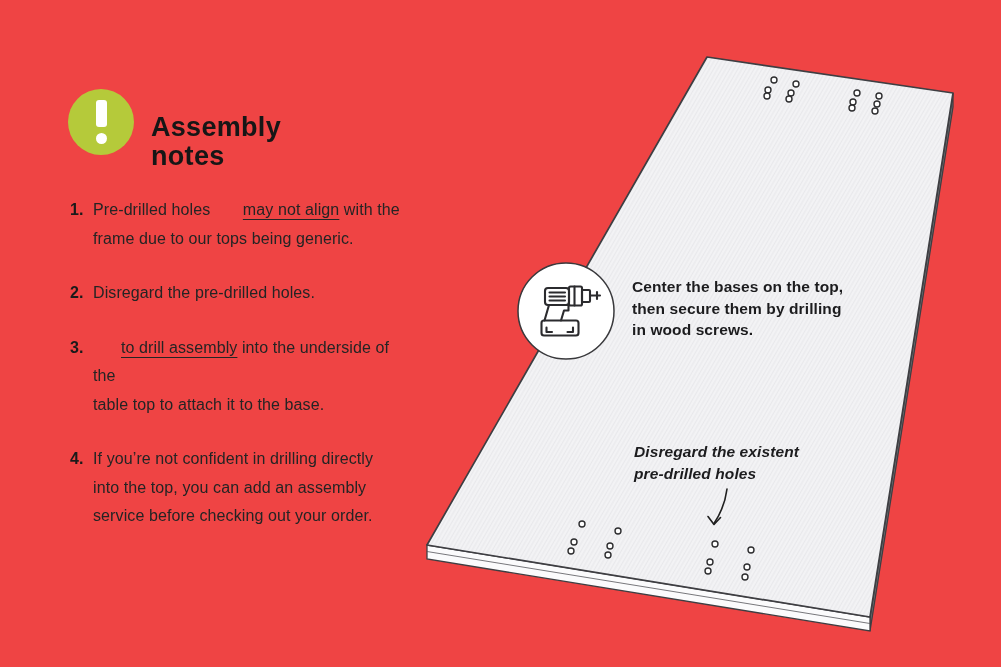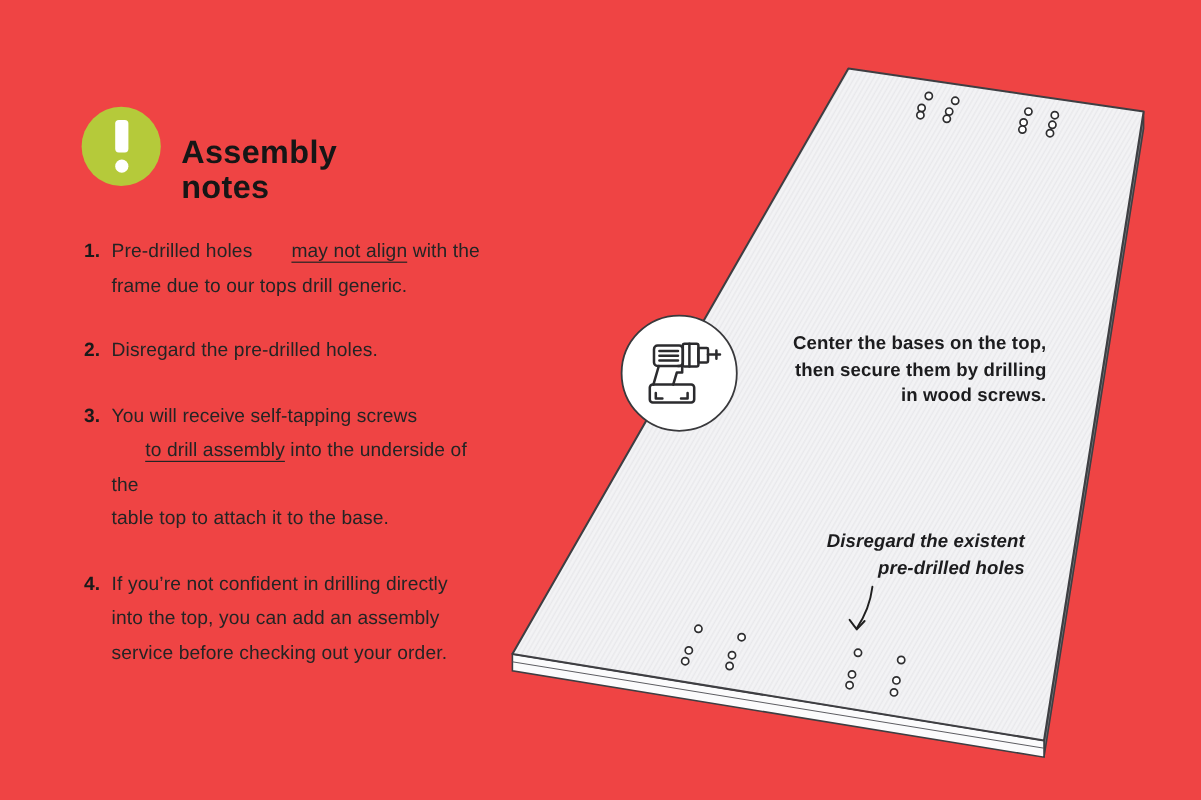--- a/index.html
+++ b/index.html
@@ -25,21 +25,21 @@
   .notes{position:absolute;left:70px;top:196px;width:336px;margin:0;padding:0;list-style:none;}
   .note{display:grid;grid-template-columns:23px 1fr;margin-bottom:26px;
         font-size:16px;line-height:28.5px;color:#242424;}
   .note-num{font-weight:700;color:#1a1a1a;}
   .note-text{white-space:pre-line;letter-spacing:.1px;}
   .note-text .u{text-decoration:underline;text-underline-offset:4px;text-decoration-thickness:1.3px;padding-left:28px;}
 
   
   .callout{
     position:absolute;font-weight:700;font-size:15.5px;line-height:21.5px;
-    color:#1c1c1e;letter-spacing:.1px;white-space:pre-line;text-align:right;
+    color:#1c1c1e;letter-spacing:.1px;white-space:pre-line;
   }
   .callout-drill{left:632px;top:276px;width:240px;}
   .callout-holes{left:634px;top:441px;width:220px;font-style:italic;}
 </style>
 </head>
 <body>
 
 <div class="canvas">
 
   <svg class="diagram-svg" viewBox="0 0 1001 667">
@@ -119,30 +119,29 @@
     <span class="warn-bar"></span>
     <span class="warn-dot"></span>
   </div>
   <h1 class="page-title">Assembly
 notes</h1>
 
   <ol class="notes" id="notes-list">
       <li class="note">
         <span class="note-num">1.</span>
         <span class="note-text"><span>Pre-drilled holes </span><span class="u">may not align</span><span> with the
-frame due to our tops drill generic.</span></span>
+frame due to our tops being generic.</span></span>
       </li>
       <li class="note">
         <span class="note-num">2.</span>
         <span class="note-text"><span>Disregard the pre-drilled holes.</span></span>
       </li>
       <li class="note">
         <span class="note-num">3.</span>
-        <span class="note-text"><span>You will receive self-tapping screws
-</span><span class="u">to drill assembly</span><span> into the underside of the
+        <span class="note-text"><span class="u">to drill assembly</span><span> into the underside of the
 table top to attach it to the base.</span></span>
       </li>
       <li class="note">
         <span class="note-num">4.</span>
         <span class="note-text"><span>If you’re not confident in drilling directly
 into the top, you can add an assembly
 service before checking out your order.</span></span>
       </li>
     </ol>
 

